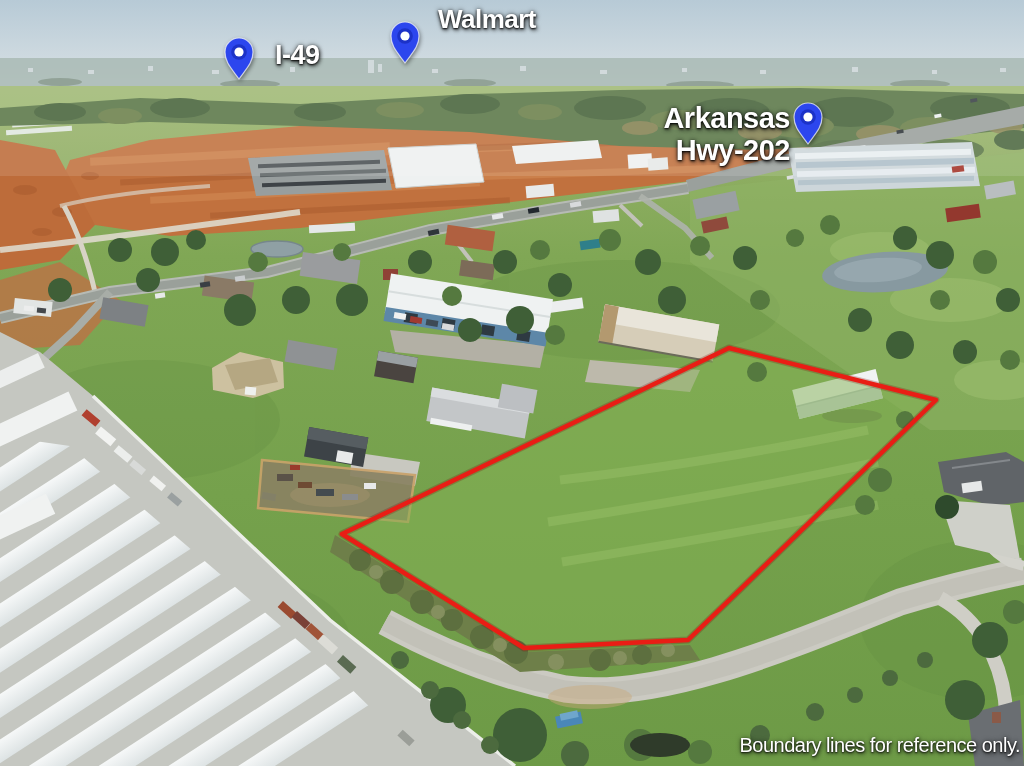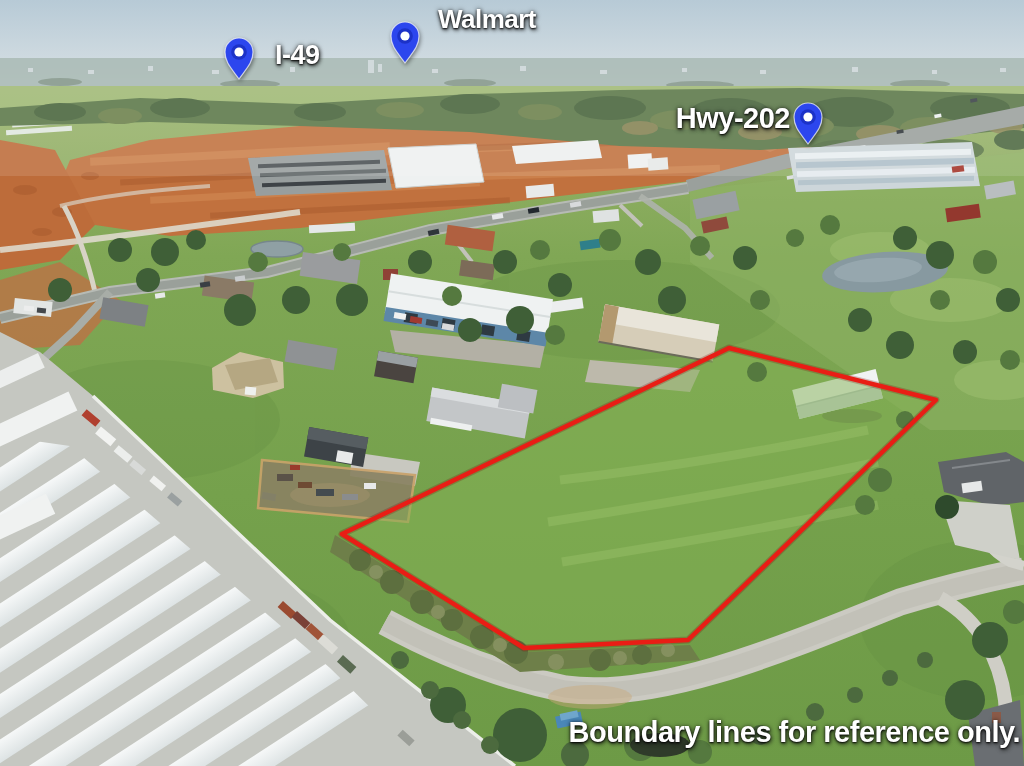--- a/index.html
+++ b/index.html
@@ -19,22 +19,22 @@
   .pin-hole{fill:var(--pin-hole);}
   .map-label{
     position:absolute;color:var(--label-text);font-weight:bold;
     text-shadow:0 1px 2px rgba(0,0,0,.9),0 0 5px rgba(0,0,0,.55),1px 2px 4px rgba(25,25,25,.75);
     white-space:nowrap;letter-spacing:-0.5px;line-height:1.04;
   }
   .lbl-i49{left:253px;top:41px;font-size:27px;margin-left:22px;}
   .lbl-walmart{left:416px;top:6px;width:120px;text-align:right;font-size:26px;line-height:27px;}
   .lbl-ark{left:630px;top:102px;width:160px;text-align:right;font-size:29px;line-height:32px;}
   .disclaimer{
-    position:absolute;right:4px;top:716px;color:var(--label-text);
-    font-size:29px;font-weight:bold;letter-spacing:-0.5px;
+    position:absolute;right:4px;top:734px;color:var(--label-text);
+    font-size:20px;font-weight:normal;letter-spacing:-0.5px;
     text-shadow:0 1px 2px rgba(0,0,0,.9),0 0 5px rgba(0,0,0,.5),1px 2px 4px rgba(25,25,25,.7);
   }
 </style>
 </head>
 <body>
 
 <div class="stage">
 
 <svg class="scene" viewBox="0 0 1024 766" preserveAspectRatio="none">
   <defs>
@@ -515,19 +515,20 @@
   <div class="map-label lbl-walmart">
     <div>Walmart</div>
   </div>
 </div>
 
 <div class="marker">
   <svg class="pin" style="left:790px;top:96px" viewBox="0 0 36 50">
         <use href="#pin-shape"></use>
       </svg>
   <div class="map-label lbl-ark">
+    <div>Arkansas</div>
     <div>Hwy-202</div>
   </div>
 </div>
 
 <div class="disclaimer">Boundary lines for reference only.</div>
 
 </div>
 
 </body></html>

